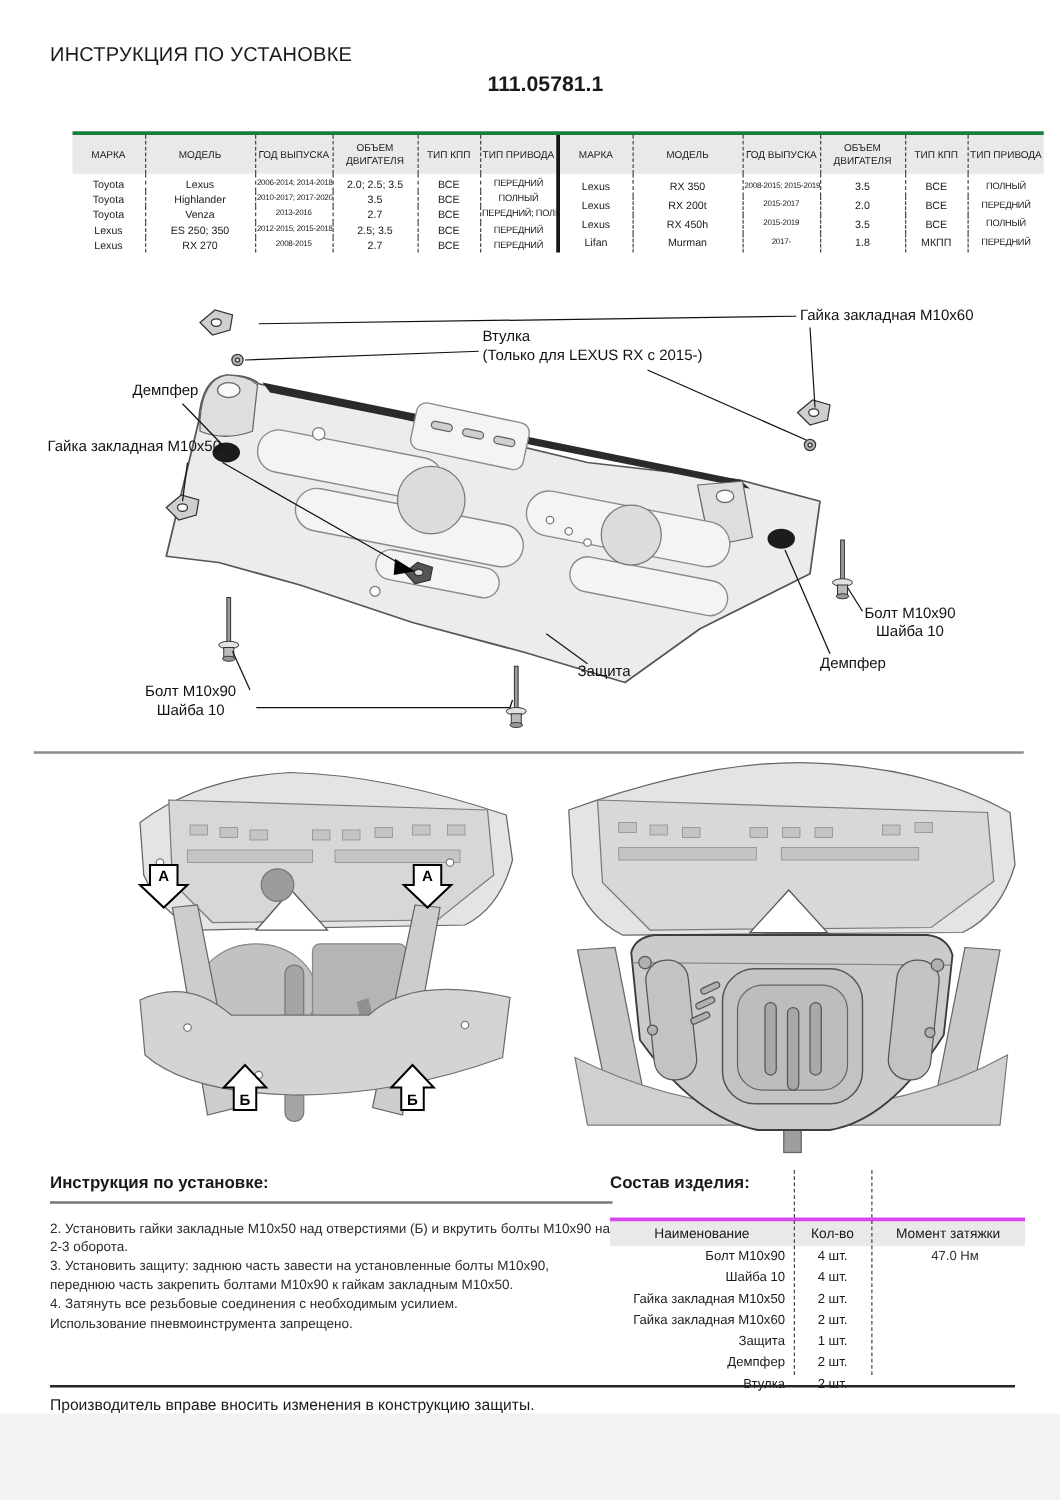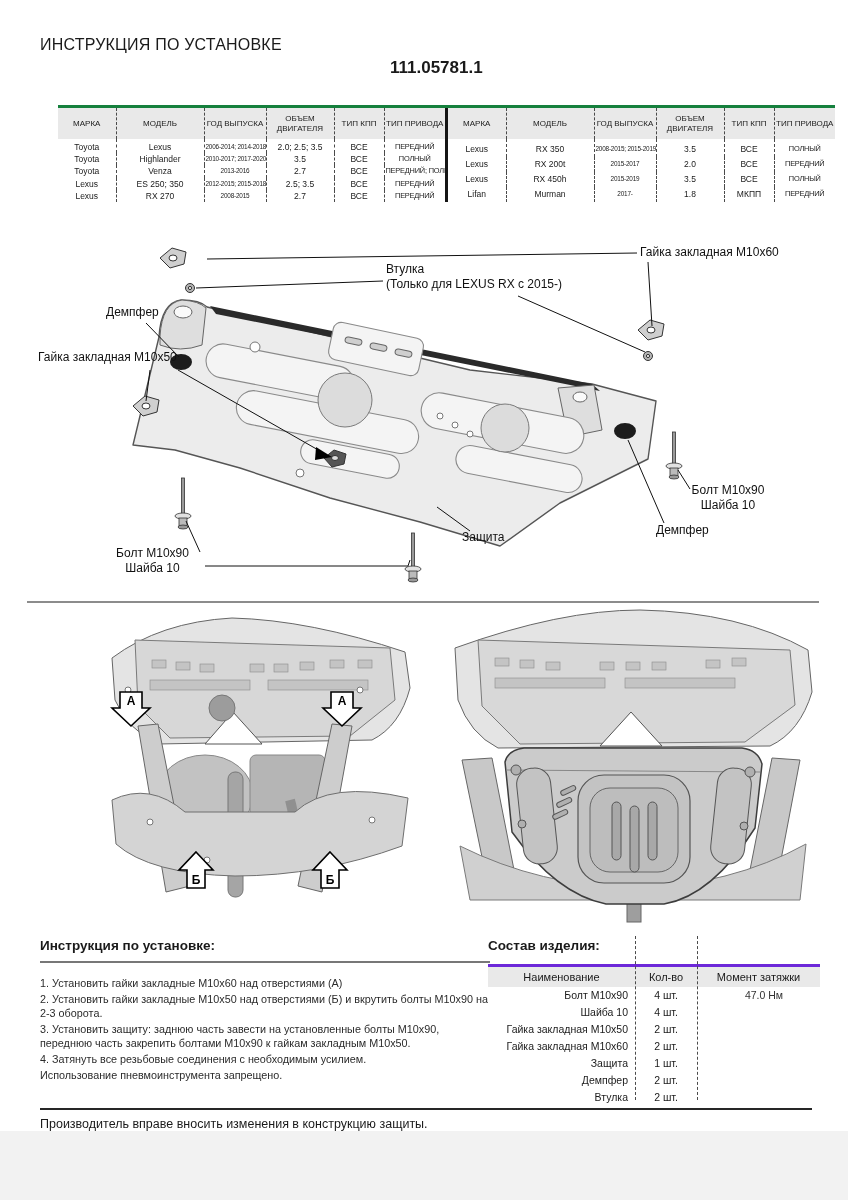--- a/index.html
+++ b/index.html
@@ -42,21 +42,21 @@
   .instructions{position:absolute;left:40px;top:938px;width:450px;}
   .inst-title{font-size:13.5px;font-weight:bold;padding-bottom:8px;border-bottom:2px solid #777;margin-bottom:13px;}
   .step{font-size:10.8px;line-height:14.6px;color:#2b2b2b;margin-bottom:1px;}
 
   
   .composition{position:absolute;left:488px;top:938px;width:332px;}
   .comp-title{font-size:13.5px;font-weight:bold;height:20px;}
   .comp-dash{position:absolute;top:-2px;height:164px;border-left:1px dashed #4a4a4a;}
   .comp-dash.d1{left:147px;}
   .comp-dash.d2{left:209px;}
-  table.comp{margin-top:6px;border-top:3px solid #6d28d9;border-collapse:collapse;width:332px;table-layout:fixed;}
+  table.comp{margin-top:16px;border-top:3px solid #d946ef;border-collapse:collapse;width:332px;table-layout:fixed;}
   .comp th{background:#e9e9e9;font-weight:normal;font-size:11px;padding:4px 0;text-align:center;}
   .comp td{font-size:10.5px;line-height:15px;vertical-align:top;}
   .comp td:nth-child(1){text-align:right;padding-right:7px;}
   .comp td:nth-child(2){text-align:center;}
   .comp td:nth-child(3){text-align:center;padding-left:12px;color:#333;}
 
   
   .footer-line{position:absolute;left:40px;top:1108px;width:772px;height:2px;background:#262626;}
   .footer-t1{position:absolute;left:40px;top:1117px;font-size:12.5px;}
   .footer-t2{position:absolute;left:40px;top:1137px;font-size:12.5px;}
@@ -397,21 +397,20 @@
             <circle cx="522" cy="824" r="4"></circle>
             <circle cx="744" cy="826" r="4"></circle>
         </g>
       </g>
     </g>
   </svg>
 
   <div class="instructions">
     <div class="inst-title">Инструкция по установке:</div>
     <div>
-        <div class="step">1. Установить гайки закладные М10х60 над отверстиями (А)</div>
         <div class="step">2. Установить гайки закладные М10х50 над отверстиями (Б) и вкрутить болты М10х90 на 2-3 оборота.</div>
         <div class="step">3. Установить защиту: заднюю часть завести на установленные болты М10х90, переднюю часть закрепить болтами М10х90 к гайкам закладным М10х50.</div>
         <div class="step">4. Затянуть все резьбовые соединения с необходимым усилием.</div>
         <div class="step">Использование пневмоинструмента запрещено.</div>
       </div>
   </div>
 
   <div class="composition">
     <div class="comp-dash d1"></div>
     <div class="comp-dash d2"></div>

